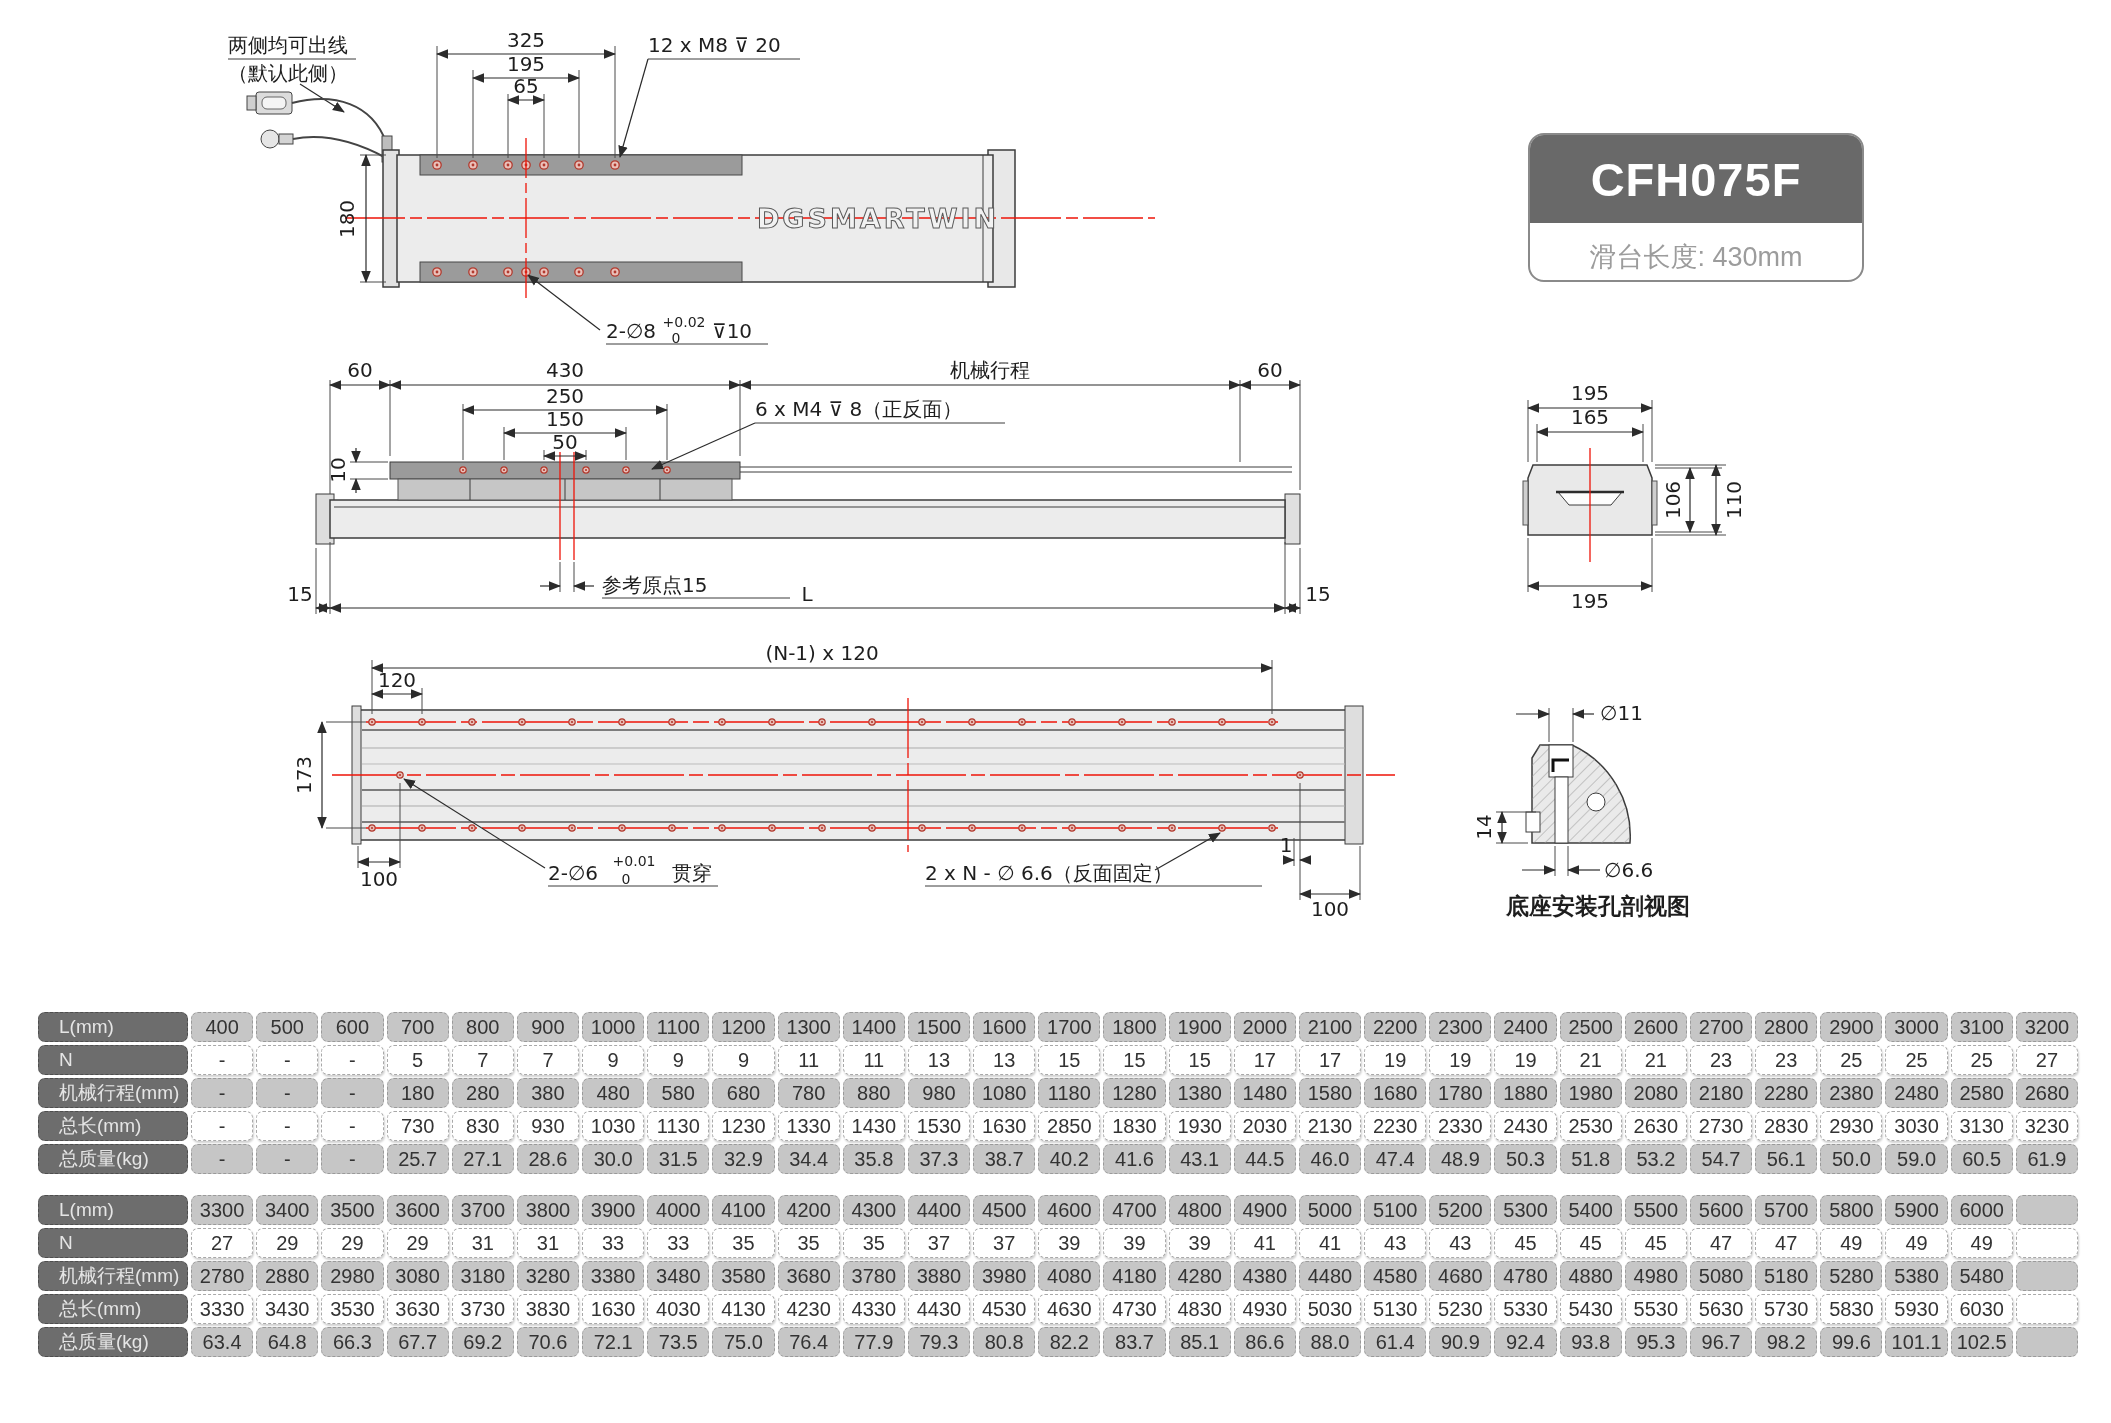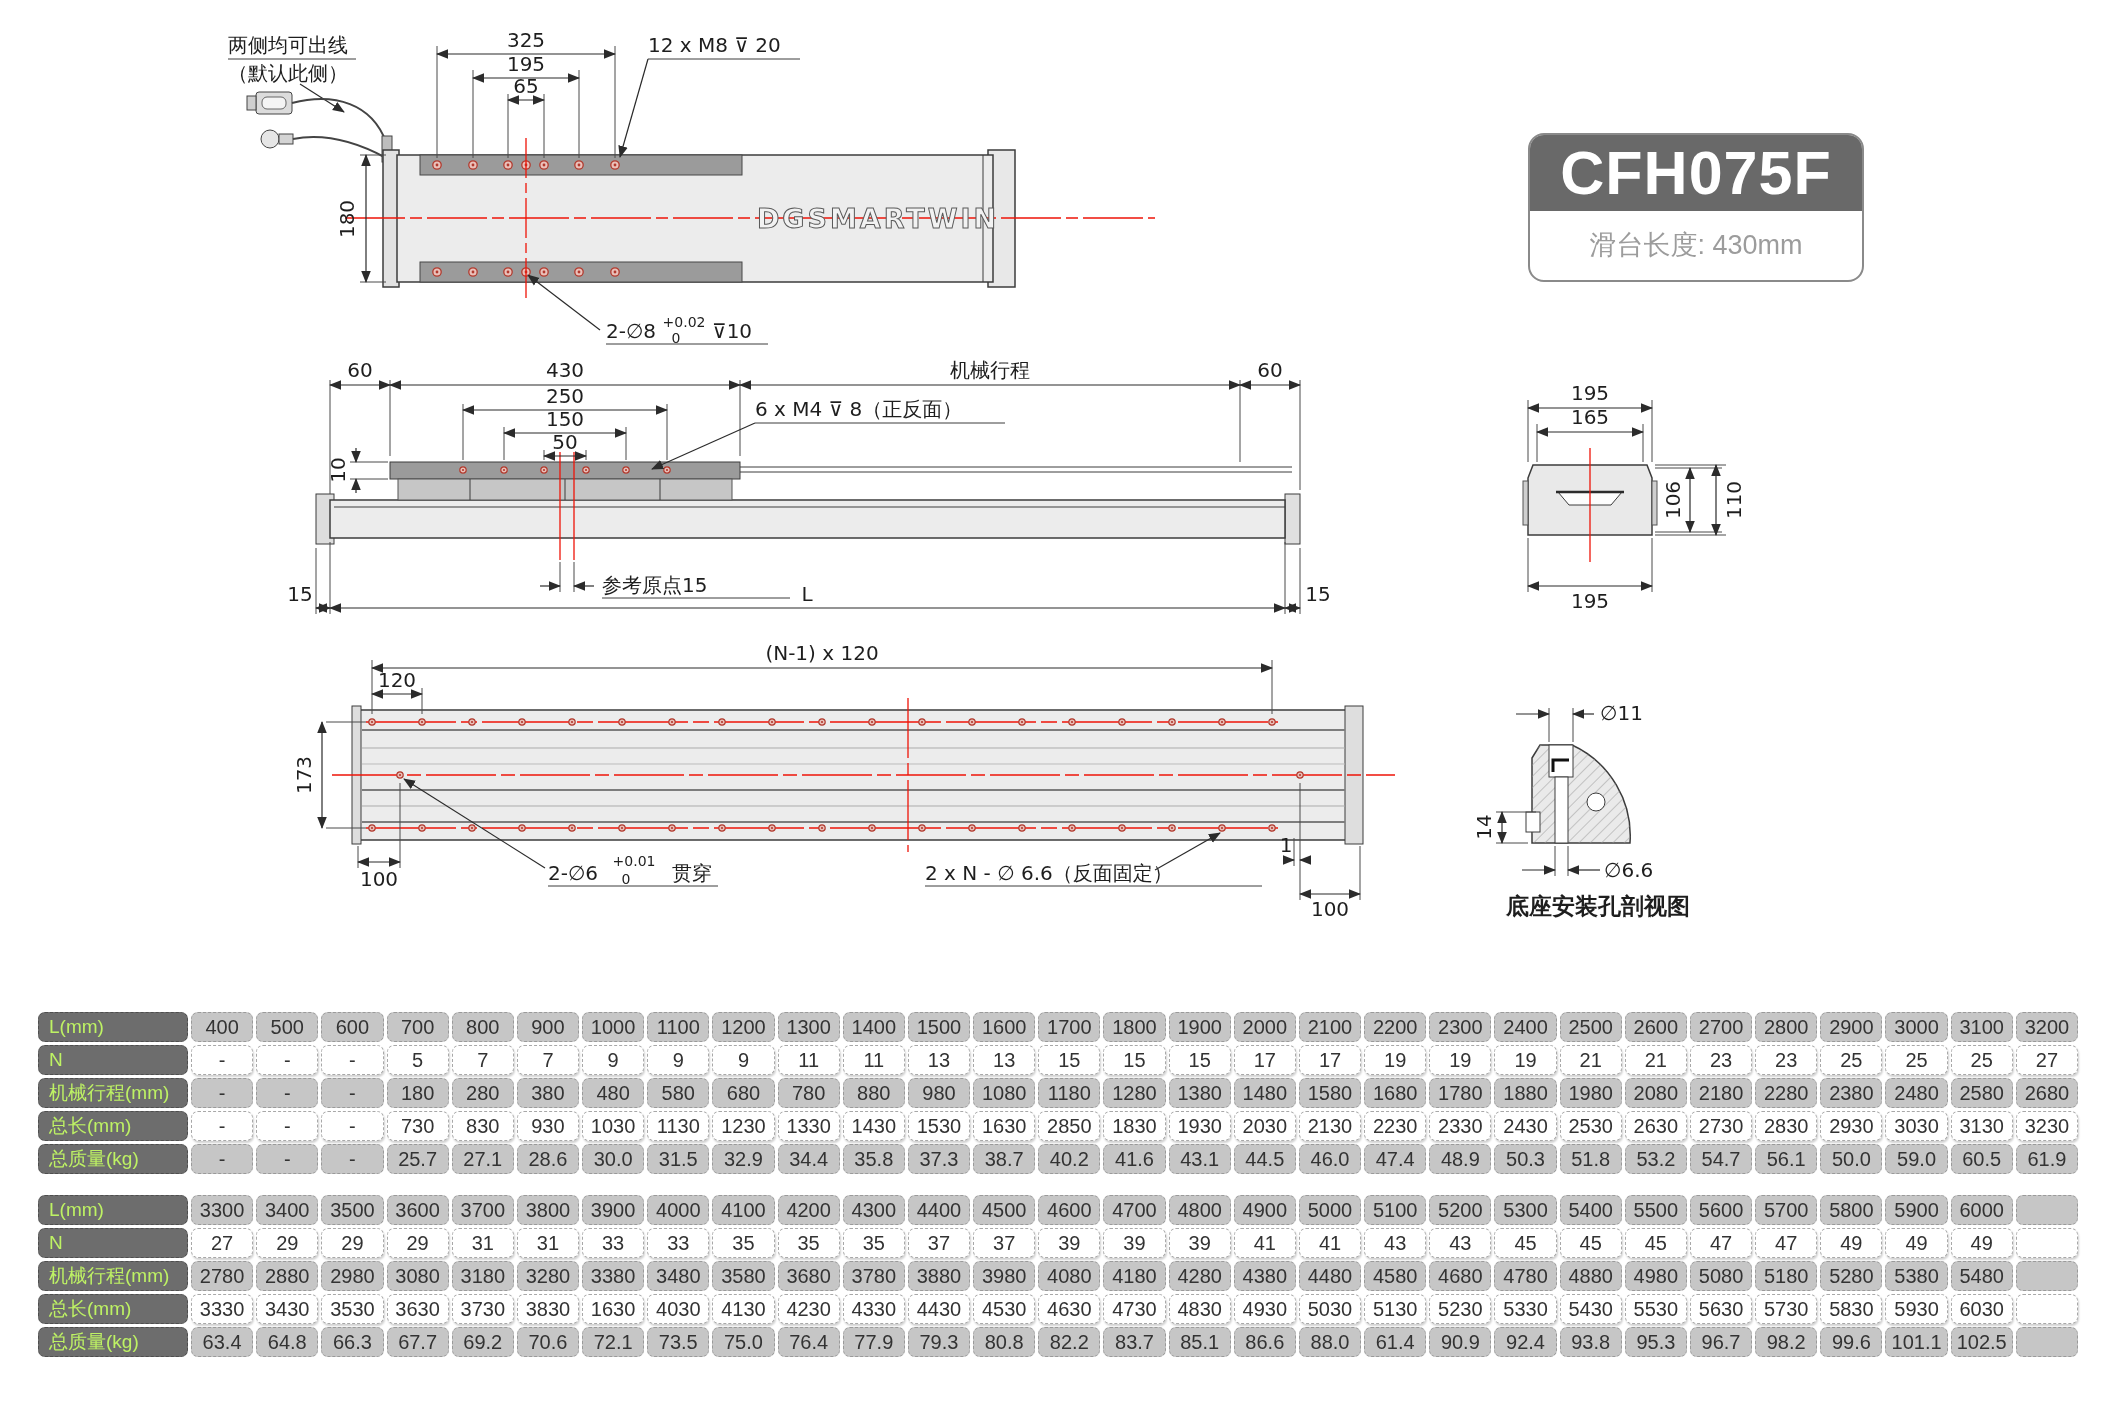--- a/index.html
+++ b/index.html
@@ -14,30 +14,30 @@
   .logo{font-size:27px;font-weight:bold;letter-spacing:3px;text-anchor:middle;
         fill:#f2f2f2;stroke:#5a5a5a;stroke-width:1;}
   .ext{stroke:#4a4a4a;stroke-width:1;}
   .dl{stroke:#2b2b2b;stroke-width:1.2;}
   .cl{stroke:#ee1408;stroke-width:1.3;}
   .edge{stroke:#3c3c3c;stroke-width:1.5;fill:#ececec;}
   .edget{stroke:#3c3c3c;stroke-width:1;}
   
   #badge{position:absolute;left:1528px;top:133px;width:332px;height:145px;
          border:2px solid #8a8a8a;border-radius:16px;overflow:hidden;background:#fff;}
-  #badge .top{height:76px;background:#696969;color:#fff;display:flex;
-              align-items:center;justify-content:center;font-size:61px;font-weight:bold;letter-spacing:1px;}
+  #badge .top{height:88px;background:#696969;color:#fff;display:flex;
+              align-items:center;justify-content:center;font-size:47px;font-weight:bold;letter-spacing:1px;}
   #badge .bot{height:67px;display:flex;align-items:center;justify-content:center;
               color:#9c9c9c;font-size:27px;}
   
   .table{position:absolute;left:38px;width:2040px;display:grid;
          grid-template-columns:150px repeat(29,1fr);gap:3px;grid-auto-rows:30px;}
   #t1{top:1012px;} #t2{top:1195px;}
   .cell{border-radius:7px;text-align:center;line-height:30px;font-size:20px;color:#333;overflow:hidden;}
-  .cell.lbl{background:#6d6d6d;color:#bef264;text-align:left;padding-left:10px;font-size:19px;
+  .cell.lbl{background:#6d6d6d;color:#e5e5e5;text-align:left;padding-left:20px;font-size:19px;
             border:1px dashed #4e4e4e;line-height:28px;}
   .cell.g{background:#c6c6c6;border:1px dashed #9a9a9a;line-height:28px;}
   .cell.w{background:#fff;border:1px dashed #a8a8a8;box-shadow:1px 2px 2px rgba(0,0,0,.18);line-height:28px;}
 </style>
 </head>
 <body>
 
 <svg id="drawings" width="2111" height="1000" viewBox="0 0 2111 1000">
   <defs>
     <marker id="ar" viewBox="0 0 10 10" refX="9.2" refY="5" markerWidth="10" markerHeight="10" orient="auto-start-reverse">

